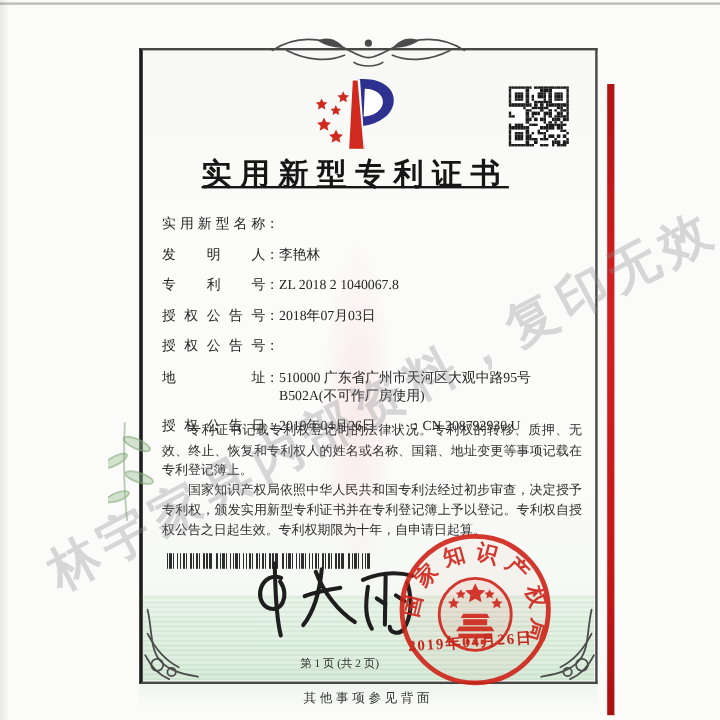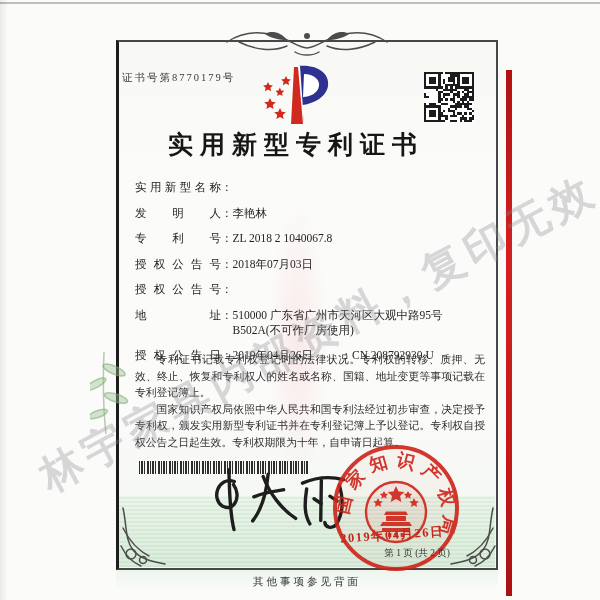--- a/index.html
+++ b/index.html
@@ -38,21 +38,21 @@
 
   .cert-no{position:absolute;left:122px;top:71px;font-size:10.5px;letter-spacing:2px;color:#3a3a3a;}
   .logo{position:absolute;left:260px;top:64px;}
   .qr{position:absolute;left:424px;top:72px;width:50px;height:50px;
     display:grid;grid-template-columns:repeat(21,1fr);grid-template-rows:repeat(21,1fr);
     background:#fff;}
   .qr-cell{background:transparent;}
   .qr-cell.on{background:#1c1c1c;}
 
   .title{position:absolute;left:112px;top:128px;width:368px;text-align:center;
-    font-size:25px;font-weight:700;letter-spacing:7px;color:#161616;}
+    font-size:25px;font-weight:700;letter-spacing:7px;color:#161616;text-decoration:underline;}
 
   .fields{position:absolute;left:135px;top:180px;width:352px;line-height:15px;color:#242424;}
   .frow{display:flex;margin-bottom:10.5px;}
   .flabel{width:86px;flex:0 0 86px;text-align:justify;text-align-last:justify;}
   .fcolon{flex:0 0 10px;}
   .fvalue{flex:1;}
   .frow-grant .fvalue1{flex:0 0 108px;}
   .flabel2{flex:0 0 78px;text-align:justify;text-align-last:justify;margin-left:6px;}
   .paragraphs{position:absolute;left:135px;top:351px;width:350px;font-size:10.8px;
     line-height:16.5px;text-align:justify;color:#2e2e2e;}
@@ -64,21 +64,21 @@
       #2d2d2d 8.3px 9.6px,transparent 9.6px 11px);}
 
   .director{position:absolute;left:137px;top:488px;font-size:11.5px;font-weight:600;
     letter-spacing:2px;line-height:20px;color:#262626;}
   .signature{position:absolute;left:203px;top:464px;transform:rotate(-2deg);}
 
   .seal{position:absolute;left:330px;top:442px;opacity:.9;}
   .seal-date{position:absolute;left:340px;top:525px;width:160px;font-size:12.5px;
     color:#c4281c;letter-spacing:1.5px;transform:rotate(-4deg);font-weight:600;}
 
-  .page-no{position:absolute;left:116px;top:547px;width:334px;text-align:right;
+  .page-no{position:absolute;left:116px;top:547px;width:334px;text-align:center;
     font-size:9.5px;color:#333;}
   .footer-note{position:absolute;left:116px;top:575px;width:382px;text-align:center;
     font-size:10.5px;font-weight:400;letter-spacing:3px;color:#333;}
 
   .watermark{position:absolute;left:30px;top:455px;width:700px;
     transform:rotate(-28deg);transform-origin:0 0;
     font-size:42px;letter-spacing:6px;font-weight:600;
     color:rgba(138,138,144,.32);white-space:nowrap;pointer-events:none;z-index:50;}
 </style>
 </head>
@@ -129,21 +129,20 @@
     <g stroke="rgba(125,165,115,.55)" fill="rgba(150,190,140,.4)" stroke-width="1.5">
       <path d="M14,4 C13,30 13,60 16,86" fill="none"></path>
       <ellipse cx="24" cy="22" rx="12" ry="4" transform="rotate(24 24 22)"></ellipse>
       <ellipse cx="6" cy="36" rx="11" ry="3.6" transform="rotate(-28 6 36)"></ellipse>
       <ellipse cx="26" cy="50" rx="12" ry="4" transform="rotate(18 26 50)"></ellipse>
       <ellipse cx="8" cy="66" rx="10" ry="3.4" transform="rotate(-20 8 66)"></ellipse>
     </g>
   </svg>
 
   <div class="content">
-    <div class="cert-no">证书号第8770179号</div>
 
     <svg class="logo" width="74" height="62" viewBox="0 0 74 62">
       <path d="M38,2 C58,0 70,10 68,22 C66,34 52,40 42,41 L44,60 L36,60 Z" fill="#2f3190"></path>
       <path d="M44,10 C54,10 60,16 59,22 C58,29 50,33 43,33 Z" fill="#ffffff"></path>
       <path d="M33,2 L40,2 L44,60 L30,60 Z" fill="#ffffff"></path>
       <path d="M34,3 L38,3 L43,60 L31,60 Z" fill="#d02a1f"></path>
       <g fill="#d02a1f">
         <path d="M22,24 l2.2,4.6 5,.6 -3.7,3.4 1,4.9 -4.5-2.5 -4.4,2.5 1-4.9 -3.7-3.4 5-.6 Z" transform="scale(0.62) translate(10,14)"></path>
         <path d="M10,34 l1.8,3.7 4,.5 -3,2.7 .8,4 -3.6-2 -3.6,2 .8-4 -3-2.7 4-.5 Z"></path>
         <path d="M20,44 l1.8,3.7 4,.5 -3,2.7 .8,4 -3.6-2 -3.6,2 .8-4 -3-2.7 4-.5 Z"></path>

